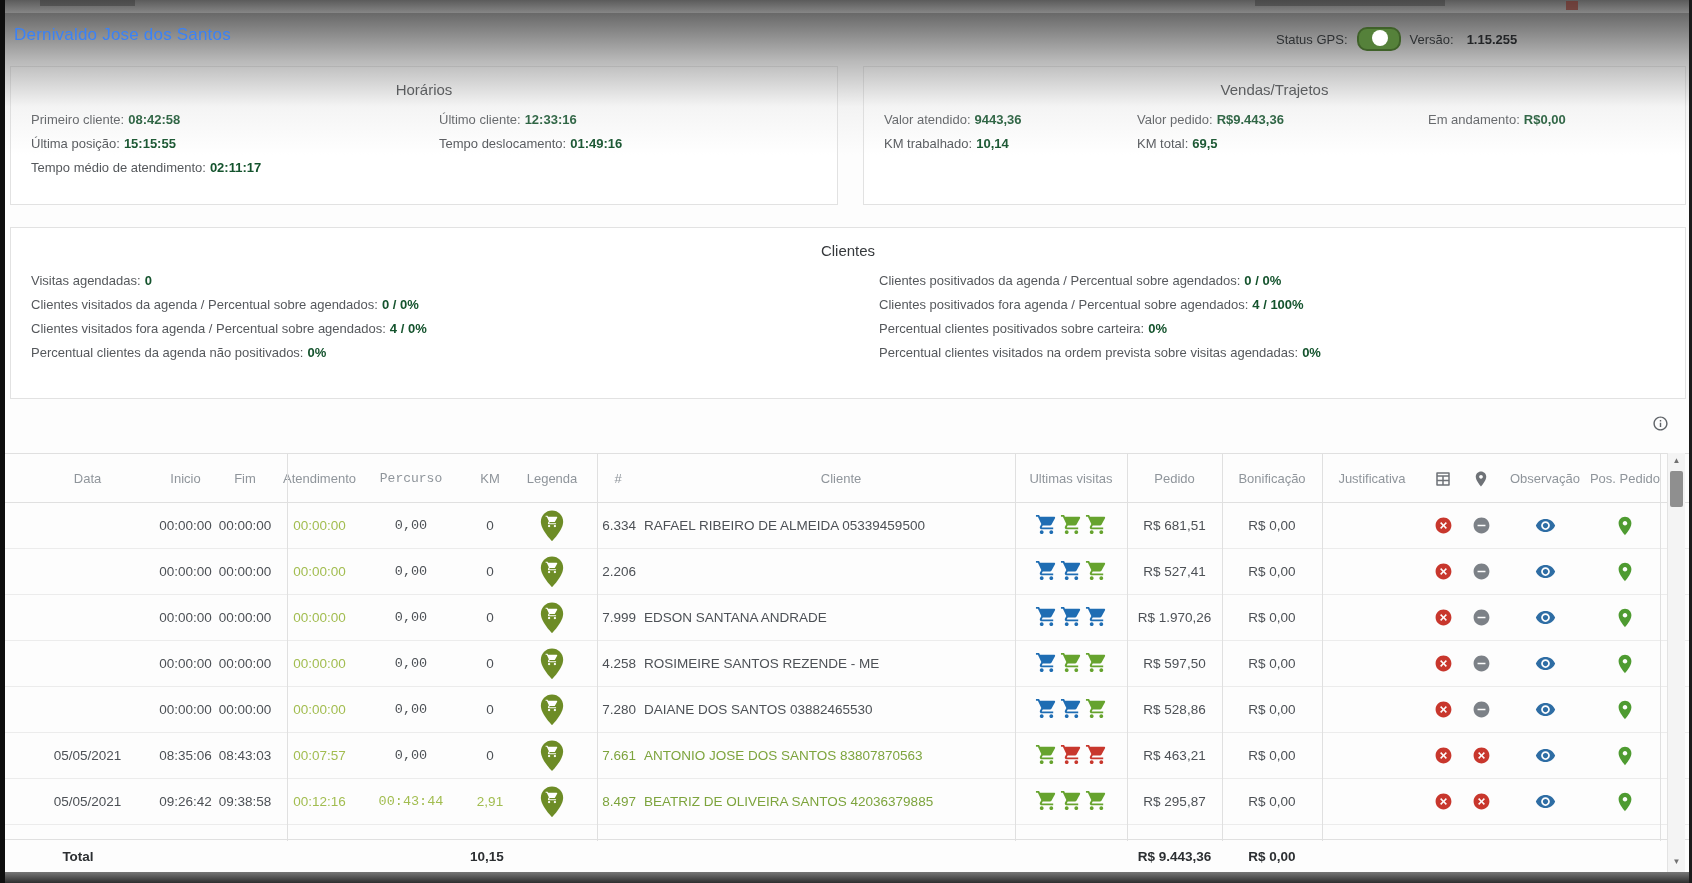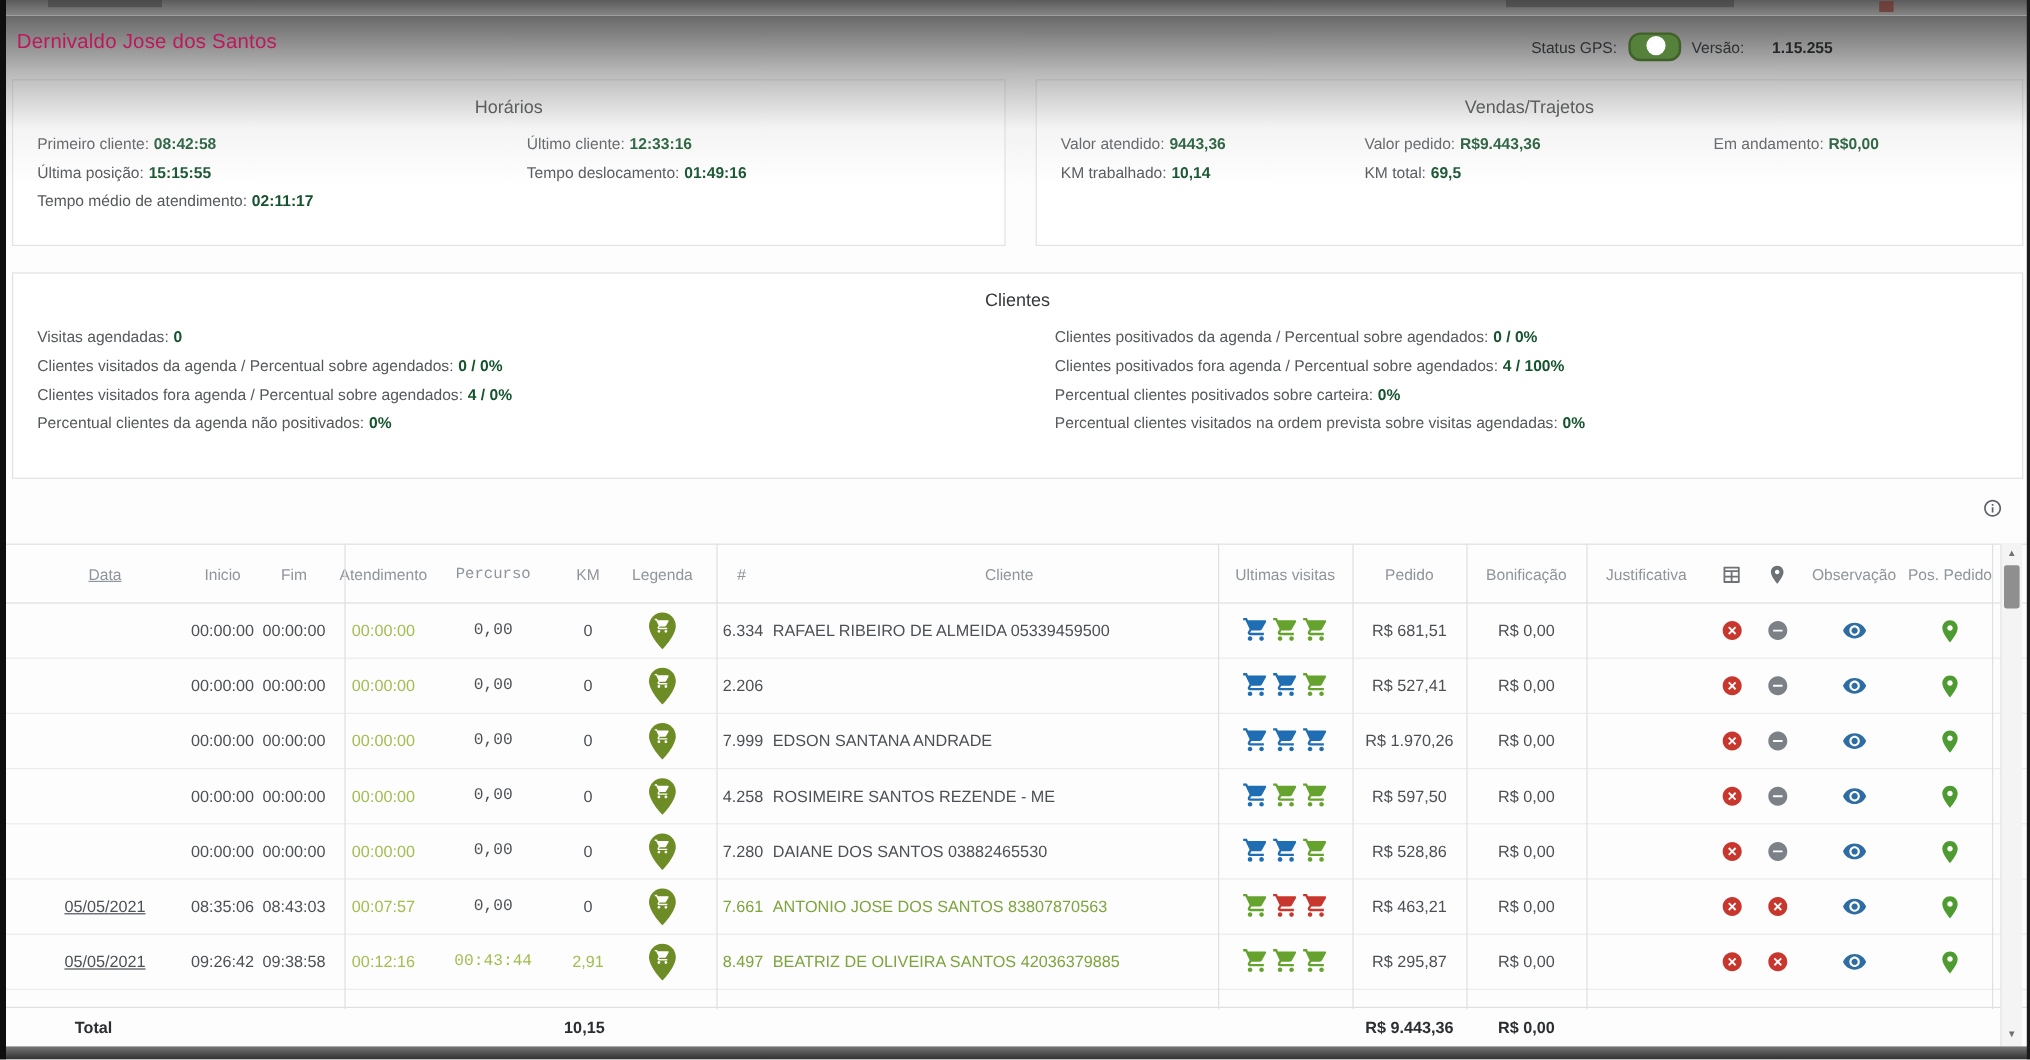--- a/index.html
+++ b/index.html
@@ -9,26 +9,26 @@
   .edge-left{position:absolute;left:0;top:0;width:5px;height:883px;background:#0e0e0e;z-index:60;}
   .edge-right{position:absolute;right:0;top:0;width:3px;height:883px;background:#1b1b1b;z-index:60;}
   .top-strip{position:absolute;left:0;top:0;width:1692px;height:13px;background:linear-gradient(180deg,#5b5b5b,#868686);z-index:55;}
   .strip-smudge{position:absolute;top:0;height:6px;background:#3d3d3d;opacity:.55;}
   .strip-dot{position:absolute;left:1566px;top:1px;width:12px;height:9px;background:#6e3630;opacity:.8;}
   .bottom-strip{position:absolute;left:0;top:872px;width:1692px;height:11px;background:linear-gradient(180deg,#777,#2e2e2e);z-index:55;}
   .fade-overlay{position:absolute;left:0;top:13px;width:1692px;height:142px;z-index:40;pointer-events:none;
     background:linear-gradient(180deg,rgba(88,88,88,.90) 0%,rgba(130,130,130,.55) 34%,rgba(205,205,205,.22) 66%,rgba(255,255,255,0) 100%);}
   
   .titlebar{position:absolute;left:0;top:13px;width:1692px;height:48px;z-index:45;}
-  .page-title{position:absolute;left:14px;top:12px;font-size:17px;color:#be185d;letter-spacing:.2px;}
+  .page-title{position:absolute;left:14px;top:12px;font-size:17px;color:#3b82f6;letter-spacing:.2px;}
   .title-right{position:absolute;left:1276px;top:14px;display:flex;align-items:center;gap:9px;}
   .gps-label,.ver-label{font-size:13px;color:#2e3133;}
   .toggle{width:40px;height:20px;border-radius:10px;background:#55813a;border:2px solid #3f6129;position:relative;display:inline-block;}
   .toggle .knob{position:absolute;top:1px;left:13px;width:16px;height:16px;border-radius:50%;background:#fff;}
-  .ver-value{font-size:13px;font-weight:bold;color:#232527;margin-left:14px;}
+  .ver-value{font-size:13px;font-weight:bold;color:#232527;margin-left:4px;}
   
   .panel{position:absolute;background:#fff;border:1px solid #e2e2e2;box-sizing:border-box;}
   .panel-horarios{left:10px;top:66px;width:828px;height:139px;}
   .panel-vendas{left:863px;top:66px;width:823px;height:139px;}
   .panel-clientes{left:10px;top:227px;width:1676px;height:172px;}
   .panel-title{text-align:center;font-size:15px;color:#36393c;padding-top:14px;}
   .stats-grid{display:grid;padding:10px 20px 0 20px;}
   .grid-horarios{grid-template-columns:408px auto;}
   .grid-vendas{grid-template-columns:253px 291px auto;}
   .grid-clientes{grid-template-columns:848px auto;}
@@ -37,21 +37,21 @@
   
   .info-btn{position:absolute;left:1652px;top:415px;width:17px;height:17px;z-index:20;}
   .info-btn svg{width:17px;height:17px;}
   
   .thead{position:absolute;left:0;top:453px;width:1692px;height:50px;border-top:1px solid #e0e0e0;border-bottom:1px solid #e0e0e0;box-sizing:border-box;z-index:5;}
   .thead .hcell{position:absolute;top:0;height:50px;line-height:50px;font-size:13px;color:#8f959b;text-align:center;white-space:nowrap;}
   .tbody{position:absolute;left:0;top:503px;width:1692px;z-index:5;}
   .trow{position:relative;height:46px;border-bottom:1px solid #ececec;box-sizing:border-box;}
   .cell{position:absolute;top:0;height:46px;line-height:46px;font-size:13.5px;color:#4d5156;text-align:center;white-space:nowrap;}
   
-  .c-data{left:30px;width:115px;text-decoration:underline;}
+  .c-data{left:30px;width:115px;}
   .c-inicio{left:148px;width:75px;}
   .c-fim{left:210px;width:70px;}
   .c-atend{left:272px;width:95px;}
   .c-perc{left:370px;width:82px;font-family:Liberation Mono, monospace;}
   .c-km{left:470px;width:40px;}
   .c-leg{left:512px;width:80px;}
   .c-num{left:600px;width:36px;text-align:right;}
   .c-cli{left:644px;width:368px;text-align:left;}
   .c-ult{left:1016px;width:110px;}
   .c-ped{left:1128px;width:93px;}

